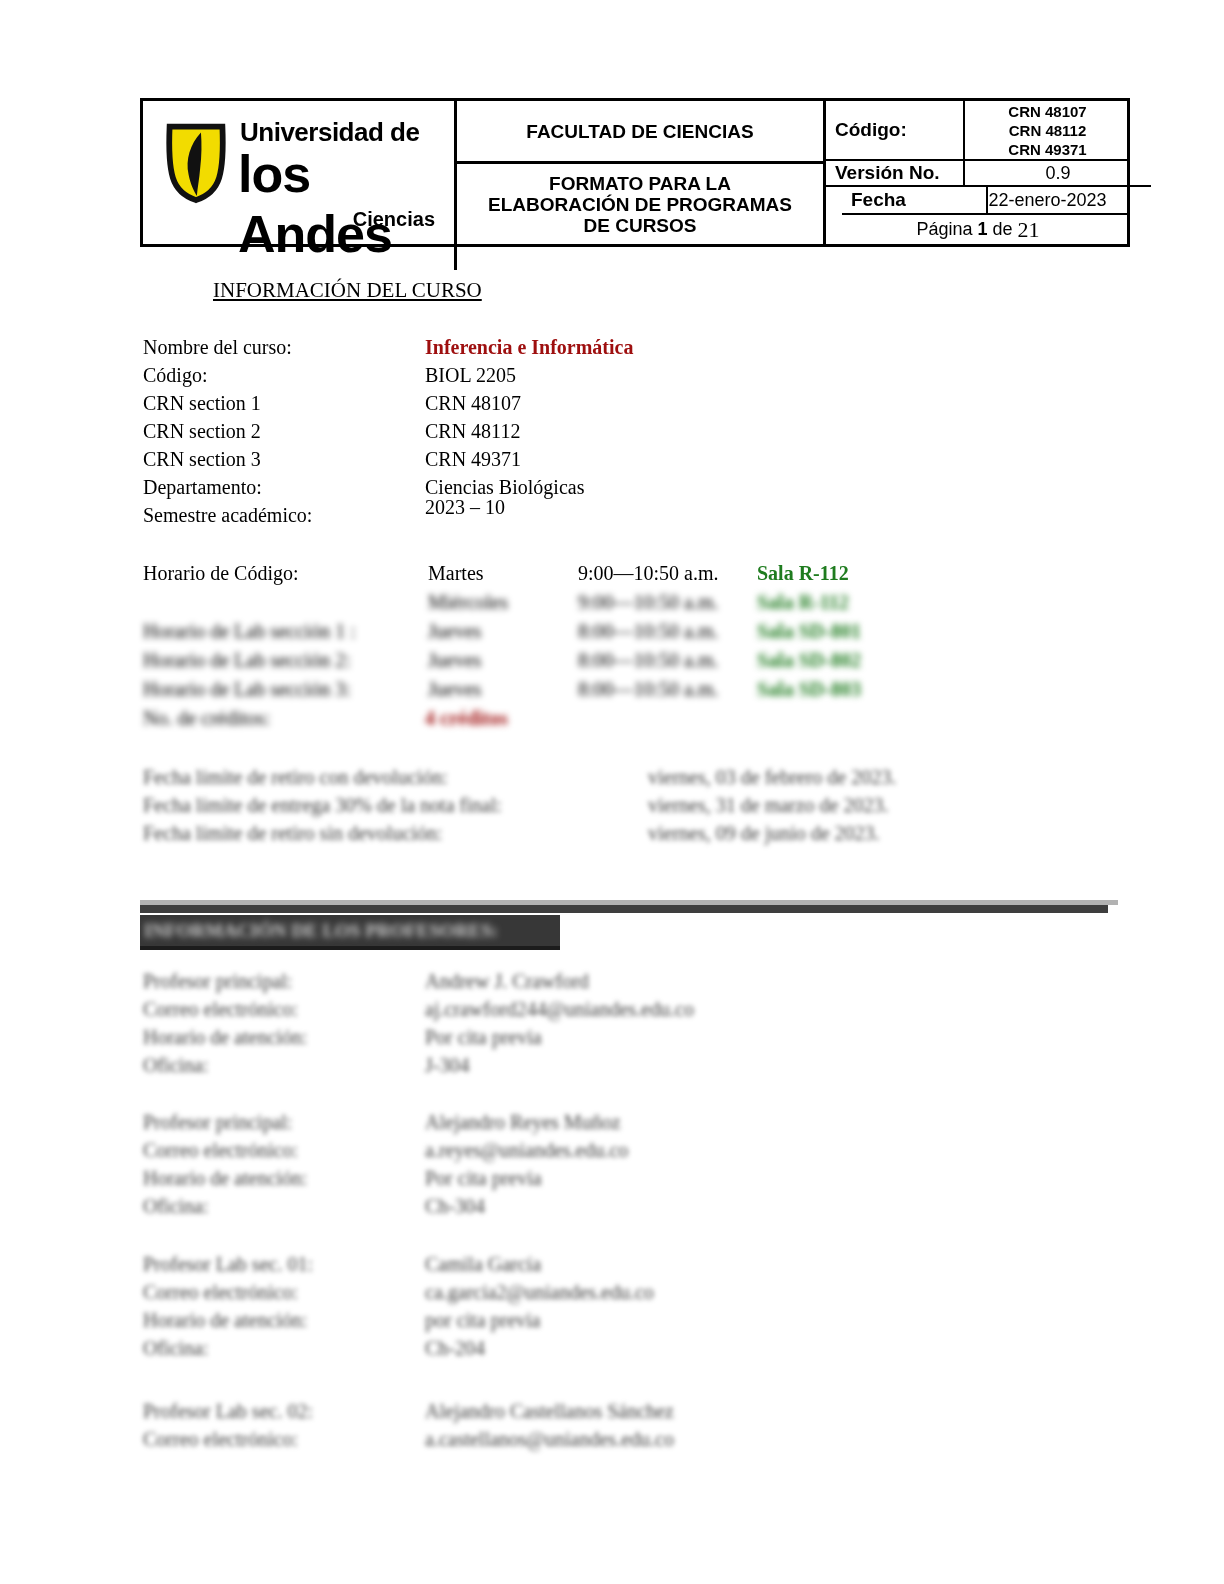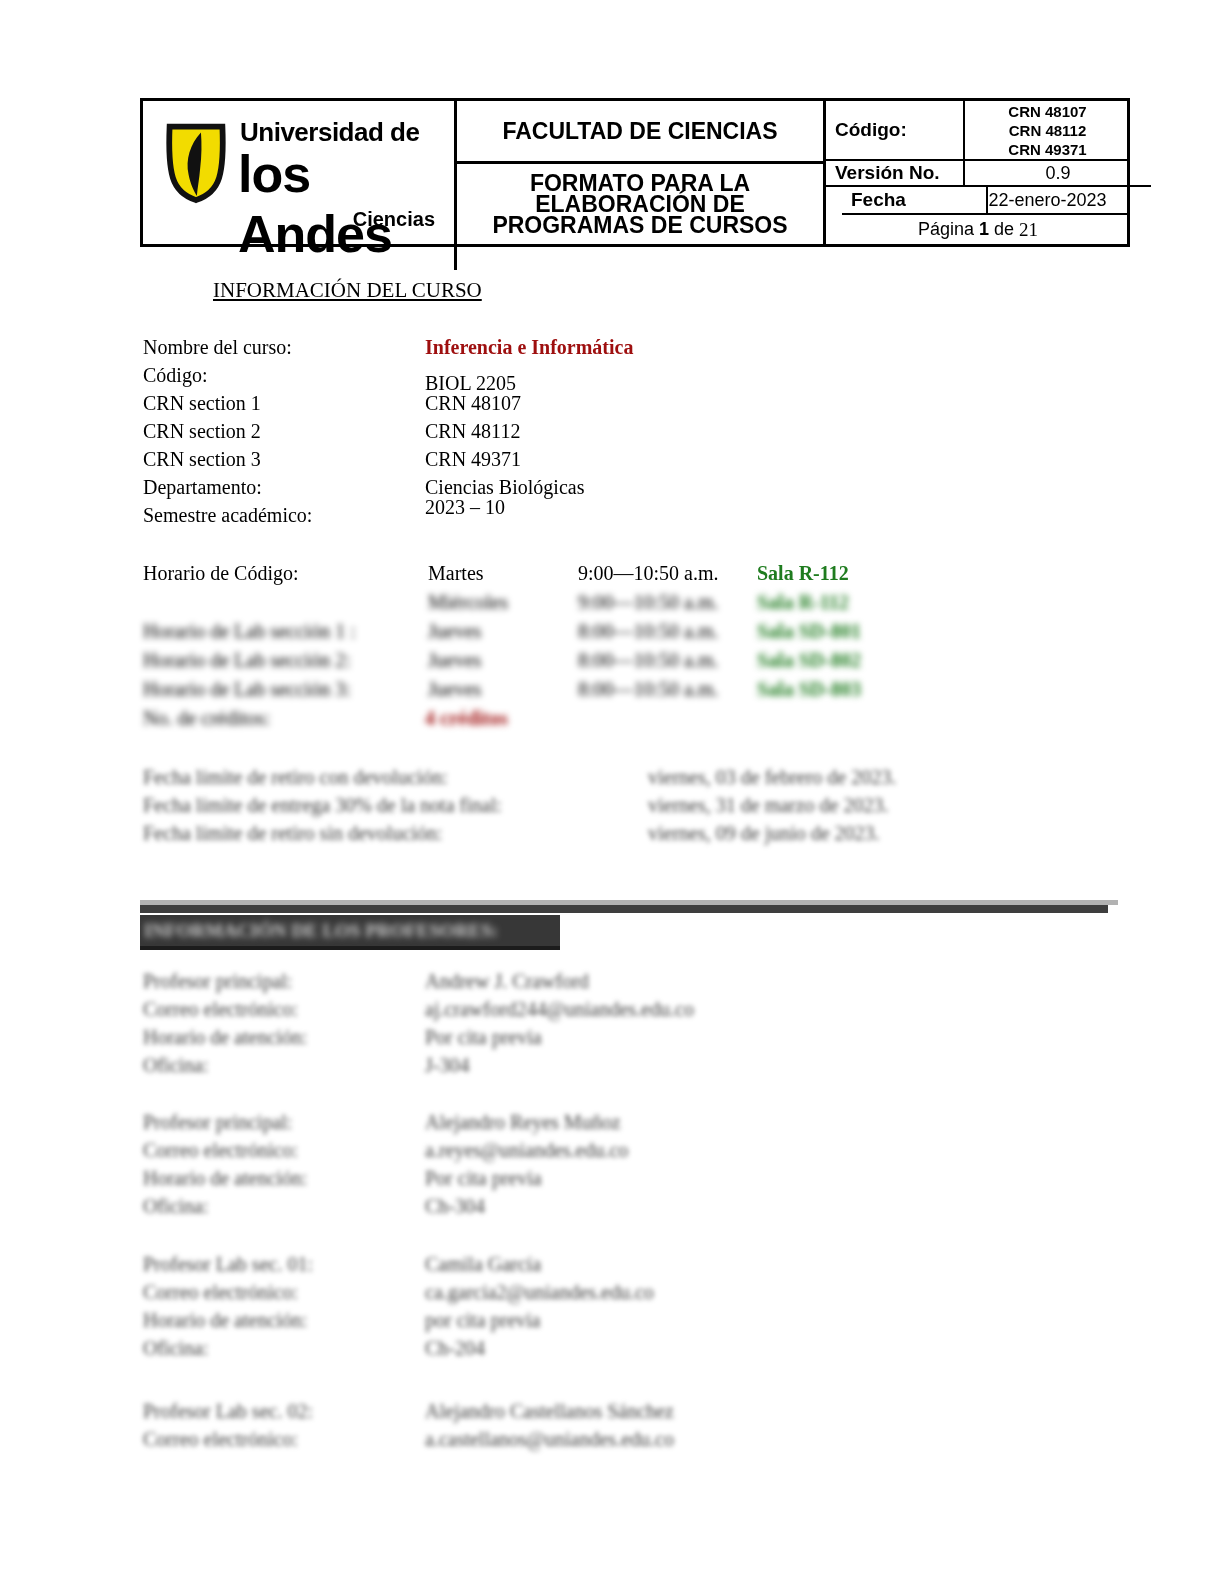--- a/index.html
+++ b/index.html
@@ -8,27 +8,27 @@
 
   
   .hdr{position:absolute;left:140px;top:98px;width:984px;height:143px;border:3px solid #000;
        font-family:"Liberation Sans",sans-serif;}
   .t{position:absolute;box-sizing:border-box;}
   .cell-logo{left:0;top:0;width:314px;height:169px;border-right:3px solid #000;}
   .cell-fac{left:314px;top:0;width:366px;height:63px;border-bottom:3px solid #000;
             display:flex;align-items:center;justify-content:center;}
   .cell-fmt{left:314px;top:63px;width:366px;height:80px;display:flex;align-items:center;justify-content:center;}
   .cell-right{left:680px;top:0;width:304px;height:143px;border-left:3px solid #000;}
-  .hbold{font-weight:bold;font-size:23px;text-align:center;line-height:21px;}
+  .hbold{font-weight:bold;font-size:19px;text-align:center;line-height:21px;}
   .rlab{padding-left:9px;font-weight:bold;font-size:19px;display:flex;align-items:center;}
   .rval{display:flex;align-items:center;justify-content:center;font-size:18px;}
   .crnbox{flex-direction:column;font-weight:bold;font-size:15px;line-height:19px;}
   .bb{border-bottom:2px solid #000;}
   .br{border-right:2px solid #000;}
-  .serifnum{font-family:"Liberation Serif",serif;font-size:19px;}
+  .serifnum{font-family:"Liberation Serif",serif;font-size:22px;}
 
   
   .logo-shield{position:absolute;left:20px;top:20px;}
   .lg1{position:absolute;left:97px;top:16px;font-size:26px;font-weight:bold;letter-spacing:-0.5px;}
   .lg2{position:absolute;left:95px;top:43px;font-size:52px;font-weight:bold;letter-spacing:-1px;}
   .lg3{position:absolute;left:95px;top:107px;width:197px;text-align:right;font-size:20px;font-weight:bold;}
 
   
   .h1{position:absolute;left:213px;top:278px;font-size:21px;text-decoration:underline;}
   .row-lbl{position:absolute;left:143px;font-size:20px;white-space:nowrap;}
@@ -97,21 +97,21 @@
       </div>
     </div>
   </div>
 
   <div class="h1">INFORMACIÓN DEL CURSO</div>
 
   <span class="row-lbl" style="top:336px;">Nombre del curso:</span>
   <span class="row-val red" style="top:336px;">Inferencia e Informática</span>
 
   <span class="row-lbl" style="top:364px;">Código:</span>
-  <span class="row-val" style="top:364px;margin-top:8px;">BIOL 2205</span>
+  <span class="row-val" style="top:364px;">BIOL 2205</span>
 
   <span class="row-lbl" style="top:392px;">CRN section 1</span>
   <span class="row-val" style="top:392px;">CRN 48107</span>
 
   <span class="row-lbl" style="top:420px;">CRN section 2</span>
   <span class="row-val" style="top:420px;">CRN 48112</span>
 
   <span class="row-lbl" style="top:448px;">CRN section 3</span>
   <span class="row-val" style="top:448px;">CRN 49371</span>
 

